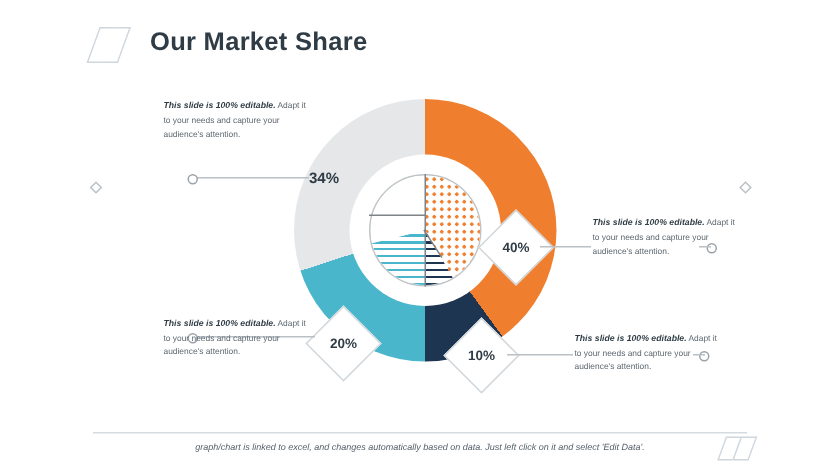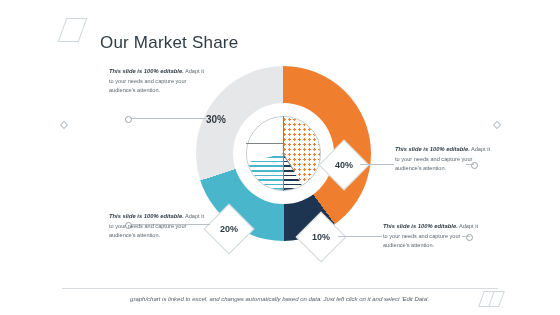--- a/index.html
+++ b/index.html
@@ -18,22 +18,22 @@
     position:absolute;left:62px;top:10px;width:14px;height:22px;
     background:#ffffff;border:1px solid #cfd6dc;
     transform:skewX(-20deg);
   }
   .hdr-shape2{
     position:absolute;left:72px;top:10px;width:10px;height:22px;
     background:#ffffff;border:1px solid #cfd6dc;border-left:none;
     transform:skewX(-20deg);
   }
   .title{
-    position:absolute;left:100px;top:25px;
-    font-size:17px;font-weight:normal;color:#2f3c45;letter-spacing:0.2px;
+    position:absolute;left:100px;top:10px;
+    font-size:17px;font-weight:bold;color:#2f3c45;letter-spacing:0.2px;
   }
 
   
   .chart-wrap{position:absolute;left:196px;top:66px;width:175px;height:175px;}
   .donut{
     position:absolute;left:0;top:0;width:175px;height:175px;border-radius:50%;
     background:conic-gradient(
       #ef7f2e 0deg 144deg,
       #1d3550 144deg 180deg,
       #49b6cc 180deg 252deg,
@@ -141,21 +141,21 @@
       <div class="seg seg-d"></div>
     </div>
     <div class="inner-lines">
       <i style="left:37px;top:0;width:1px;height:38px;"></i>
       <i style="left:37px;top:37px;width:1px;height:38px;"></i>
       <i style="left:0;top:27px;width:38px;height:1px;"></i>
       <i style="left:37px;top:37px;width:22px;height:1px;transform:rotate(57deg);transform-origin:0 0;"></i>
     </div>
   </div>
 
-  <div class="pct30">30%</div>
+  <div class="pct30">34%</div>
   <div class="diamond d40">
       <span>40%</span>
     </div>
   <div class="diamond d20">
       <span>20%</span>
     </div>
   <div class="diamond d10">
       <span>10%</span>
     </div>
 

